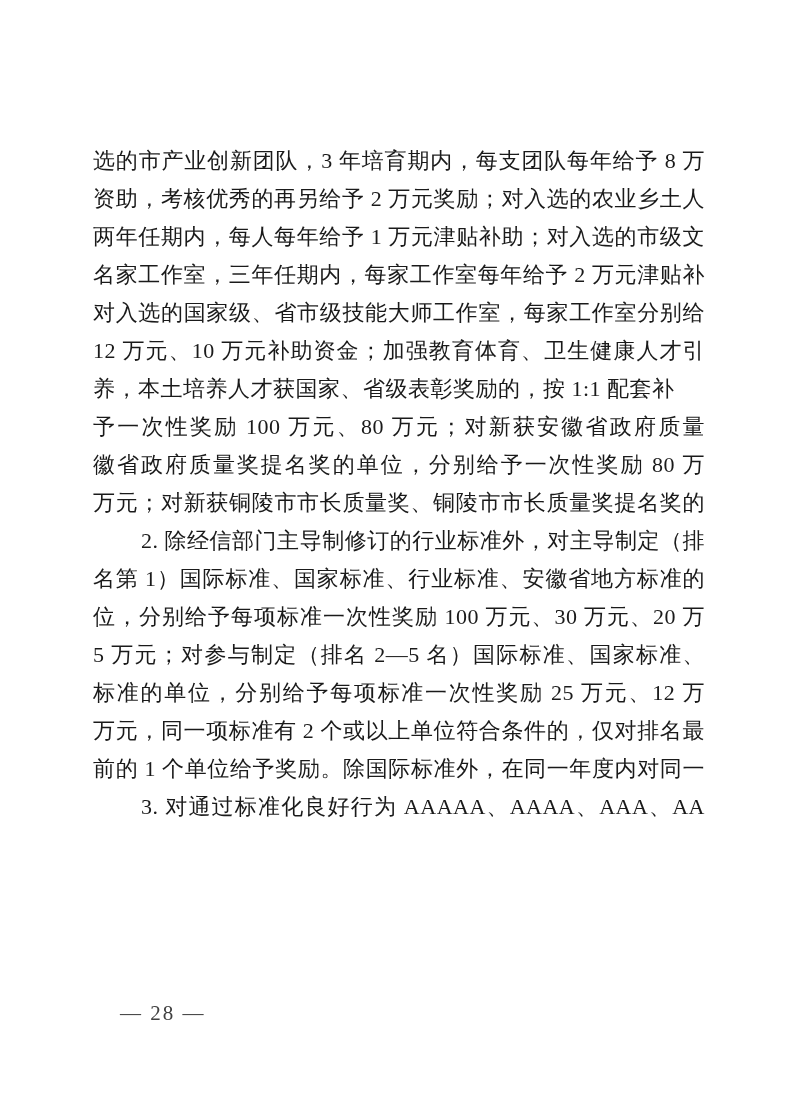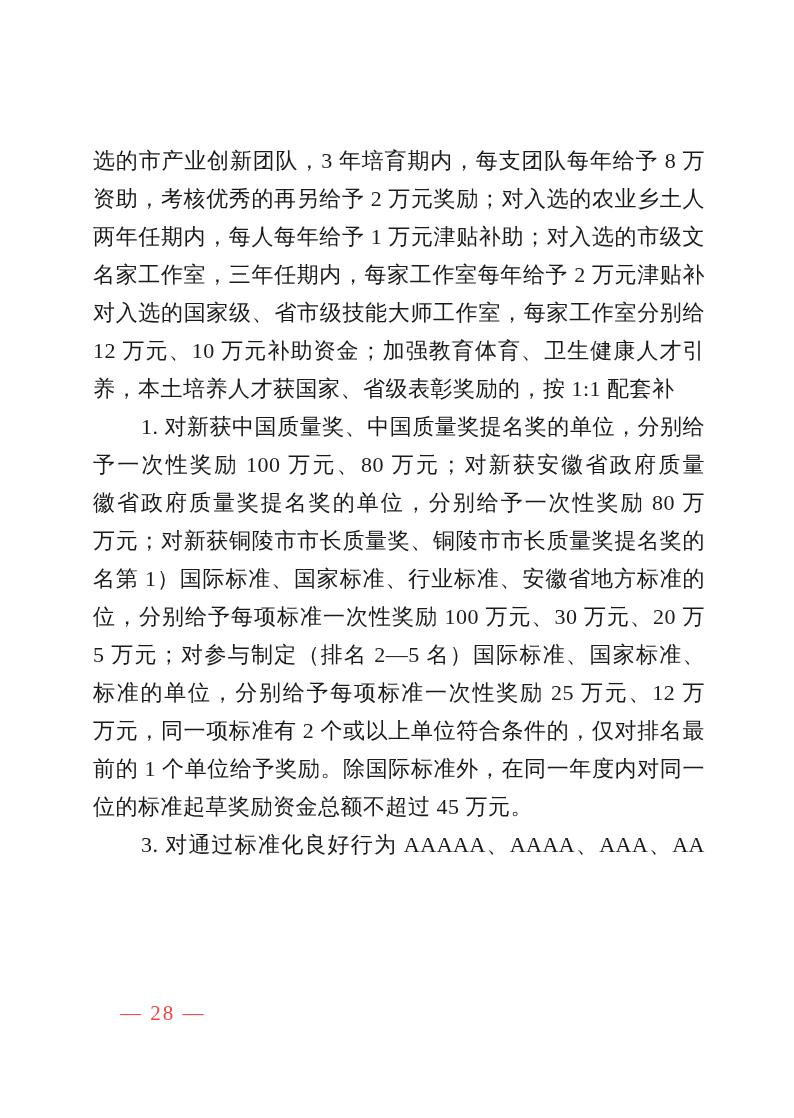--- a/index.html
+++ b/index.html
@@ -46,45 +46,44 @@
     text-align: left;
     text-align-last: left;
   }
   .footer {
     position: absolute;
     left: 120px;
     top: 998px;
     font-size: 21px;
     line-height: 30px;
     letter-spacing: 2px;
-    color: #ef4444;
+    color: #404040;
   }
 </style>
 </head>
 <body>
 
 <div class="page">
   <div class="body-text">
     <div class="line">选的市产业创新团队，3 年培育期内，每支团队每年给予 8 万元</div>
     <div class="line">资助，考核优秀的再另给予 2 万元奖励；对入选的农业乡土人才，</div>
     <div class="line">两年任期内，每人每年给予 1 万元津贴补助；对入选的市级文化</div>
     <div class="line">名家工作室，三年任期内，每家工作室每年给予 2 万元津贴补助；</div>
     <div class="line">对入选的国家级、省市级技能大师工作室，每家工作室分别给予</div>
     <div class="line">12 万元、10 万元补助资金；加强教育体育、卫生健康人才引进培</div>
     <div class="line endline">养，本土培养人才获国家、省级表彰奖励的，按 1:1 配套补助。</div>
-    <div class="line ind">1. 对新获中国质量奖、中国质量奖提名奖的单位，分别给</div>
     <div class="line">予一次性奖励 100 万元、80 万元；对新获安徽省政府质量奖、安</div>
     <div class="line">徽省政府质量奖提名奖的单位，分别给予一次性奖励 80 万元、30</div>
     <div class="line">万元；对新获铜陵市市长质量奖、铜陵市市长质量奖提名奖的单</div>
+    <div class="line ind">2. 除经信部门主导制修订的行业标准外，对主导制定（排</div>
     <div class="line">名第 1）国际标准、国家标准、行业标准、安徽省地方标准的单</div>
     <div class="line">位，分别给予每项标准一次性奖励 100 万元、30 万元、20 万元、</div>
     <div class="line">5 万元；对参与制定（排名 2—5 名）国际标准、国家标准、行业</div>
     <div class="line">标准的单位，分别给予每项标准一次性奖励 25 万元、12 万元、8</div>
     <div class="line">万元，同一项标准有 2 个或以上单位符合条件的，仅对排名最靠</div>
     <div class="line">前的 1 个单位给予奖励。除国际标准外，在同一年度内对同一单</div>
-    <div class="line endline">位的标准起草奖励资金总额不超过 45 万元。</div>
     <div class="line ind">3. 对通过标准化良好行为 AAAAA、AAAA、AAA、AA 级</div>
   </div>
 
   <div class="footer">
     <span>— 28 —</span>
   </div>
 </div>
 
 </body></html>

